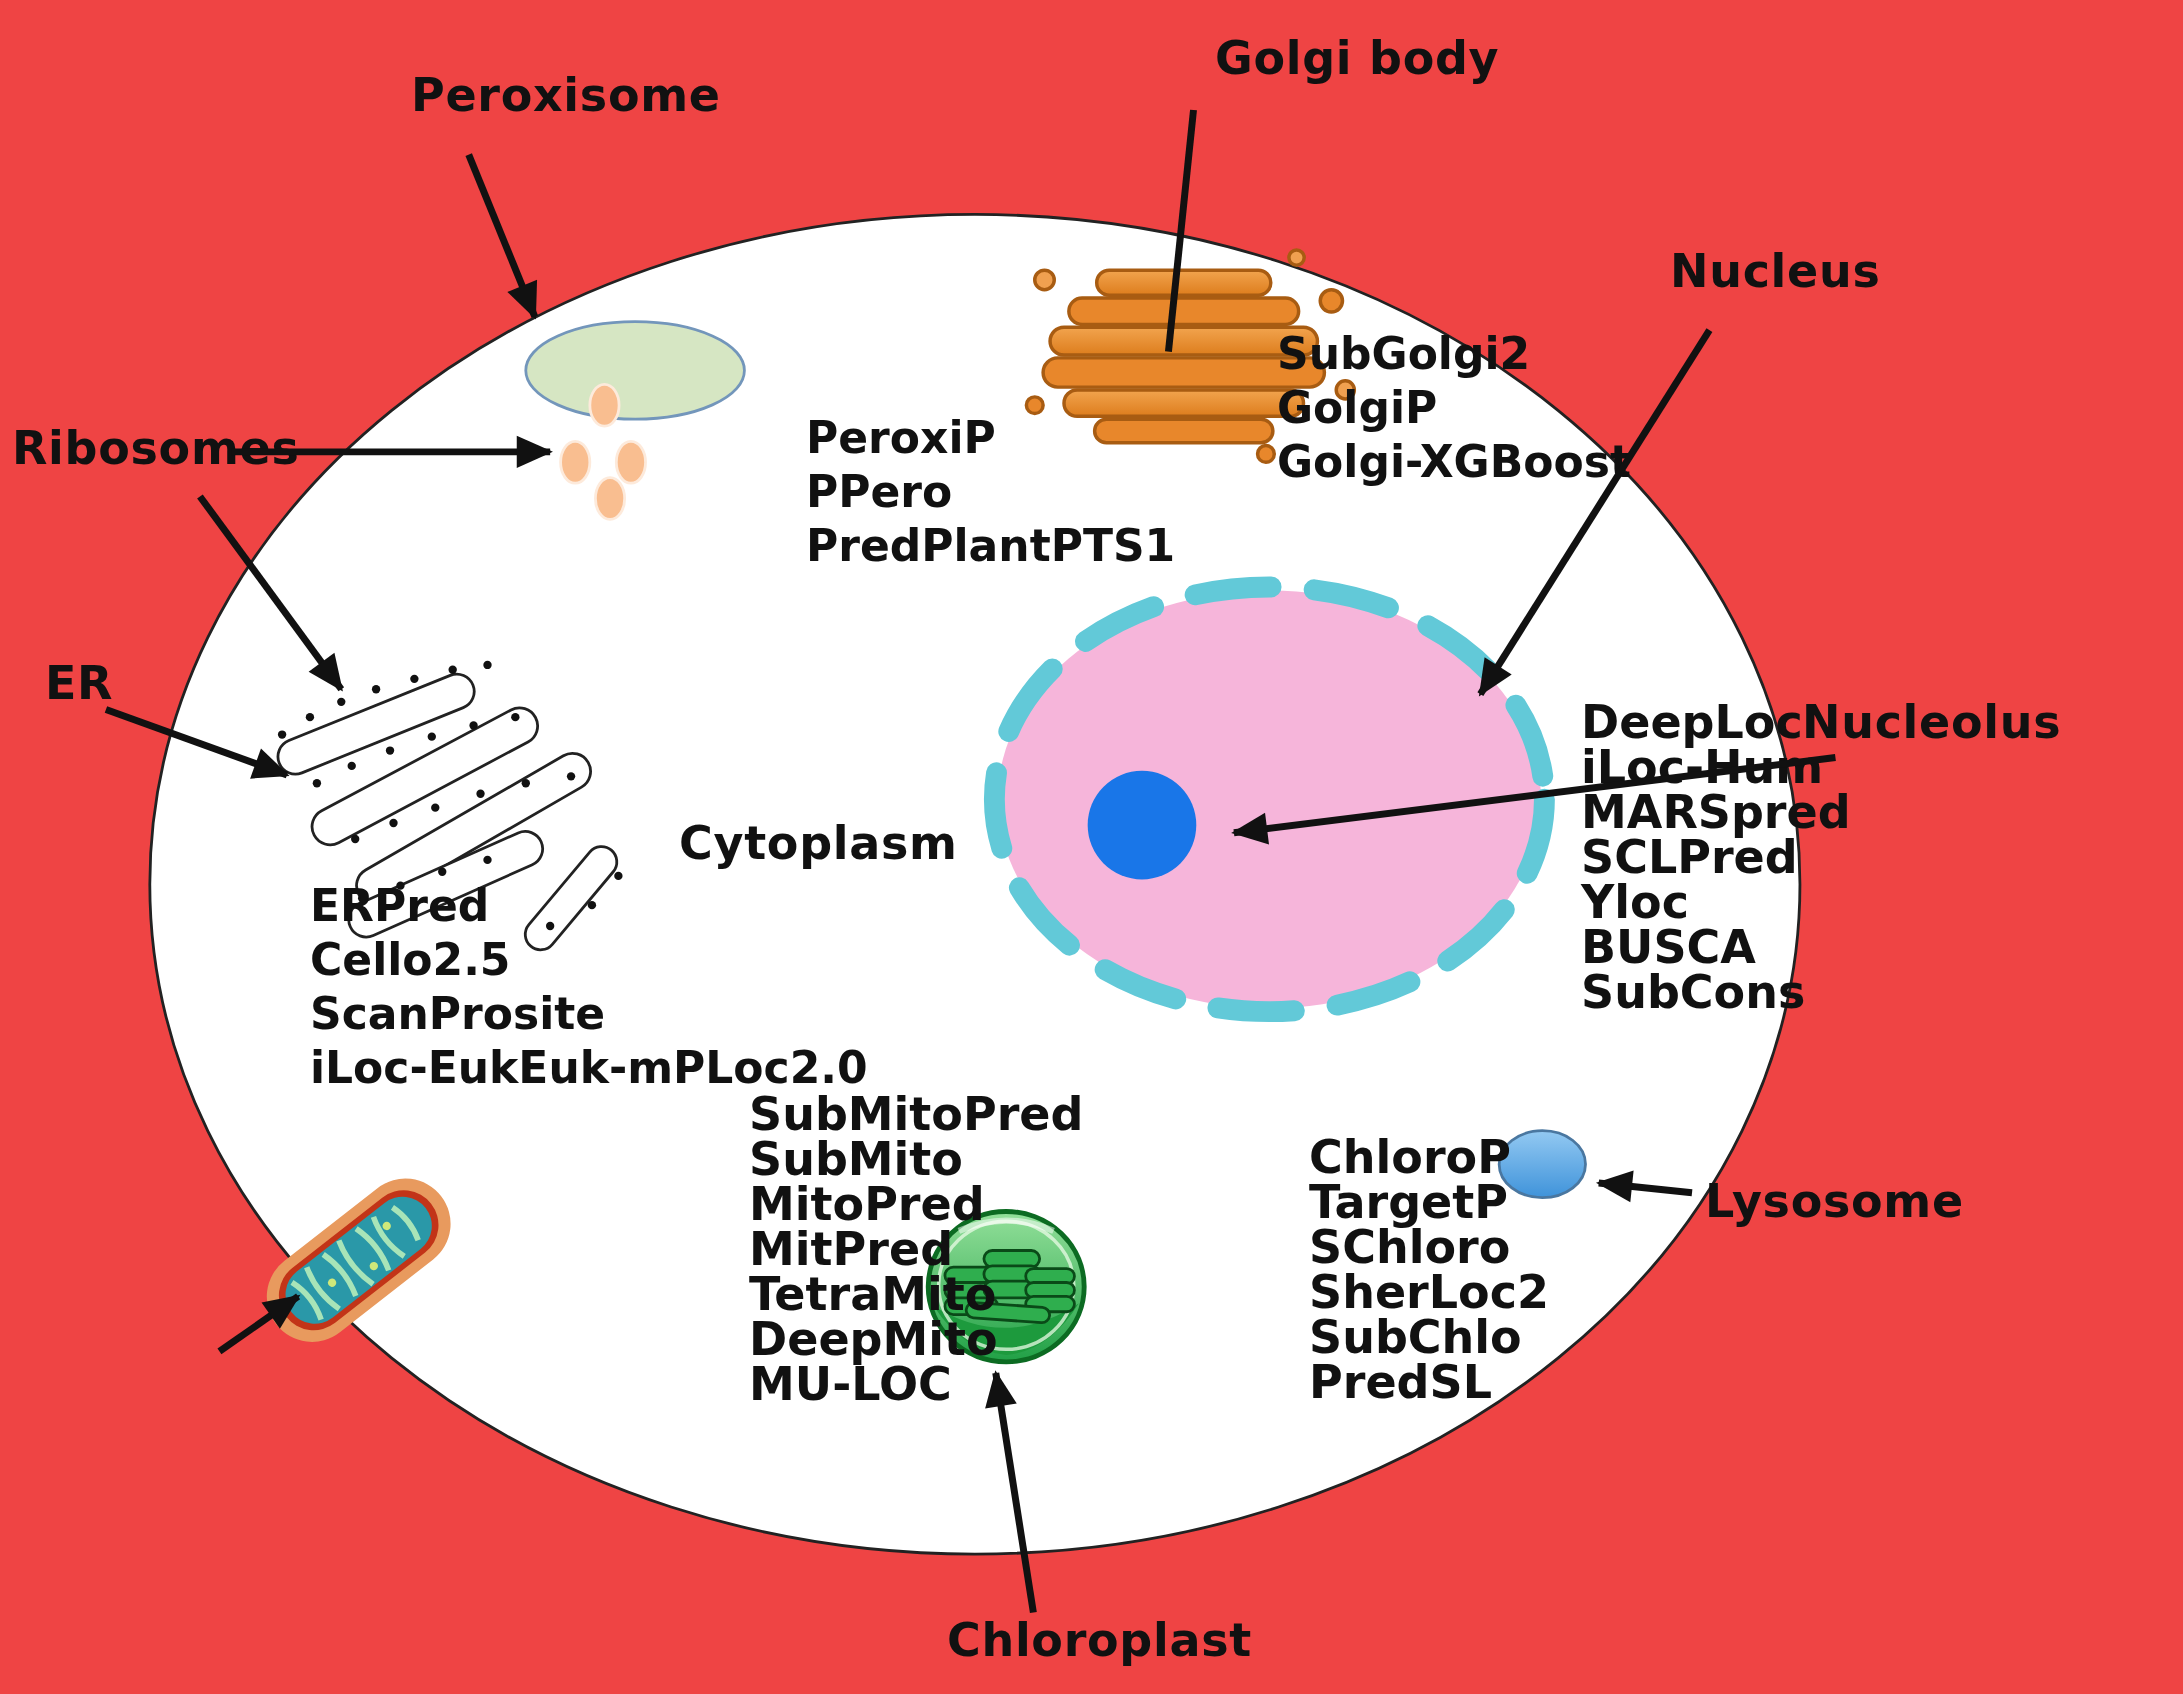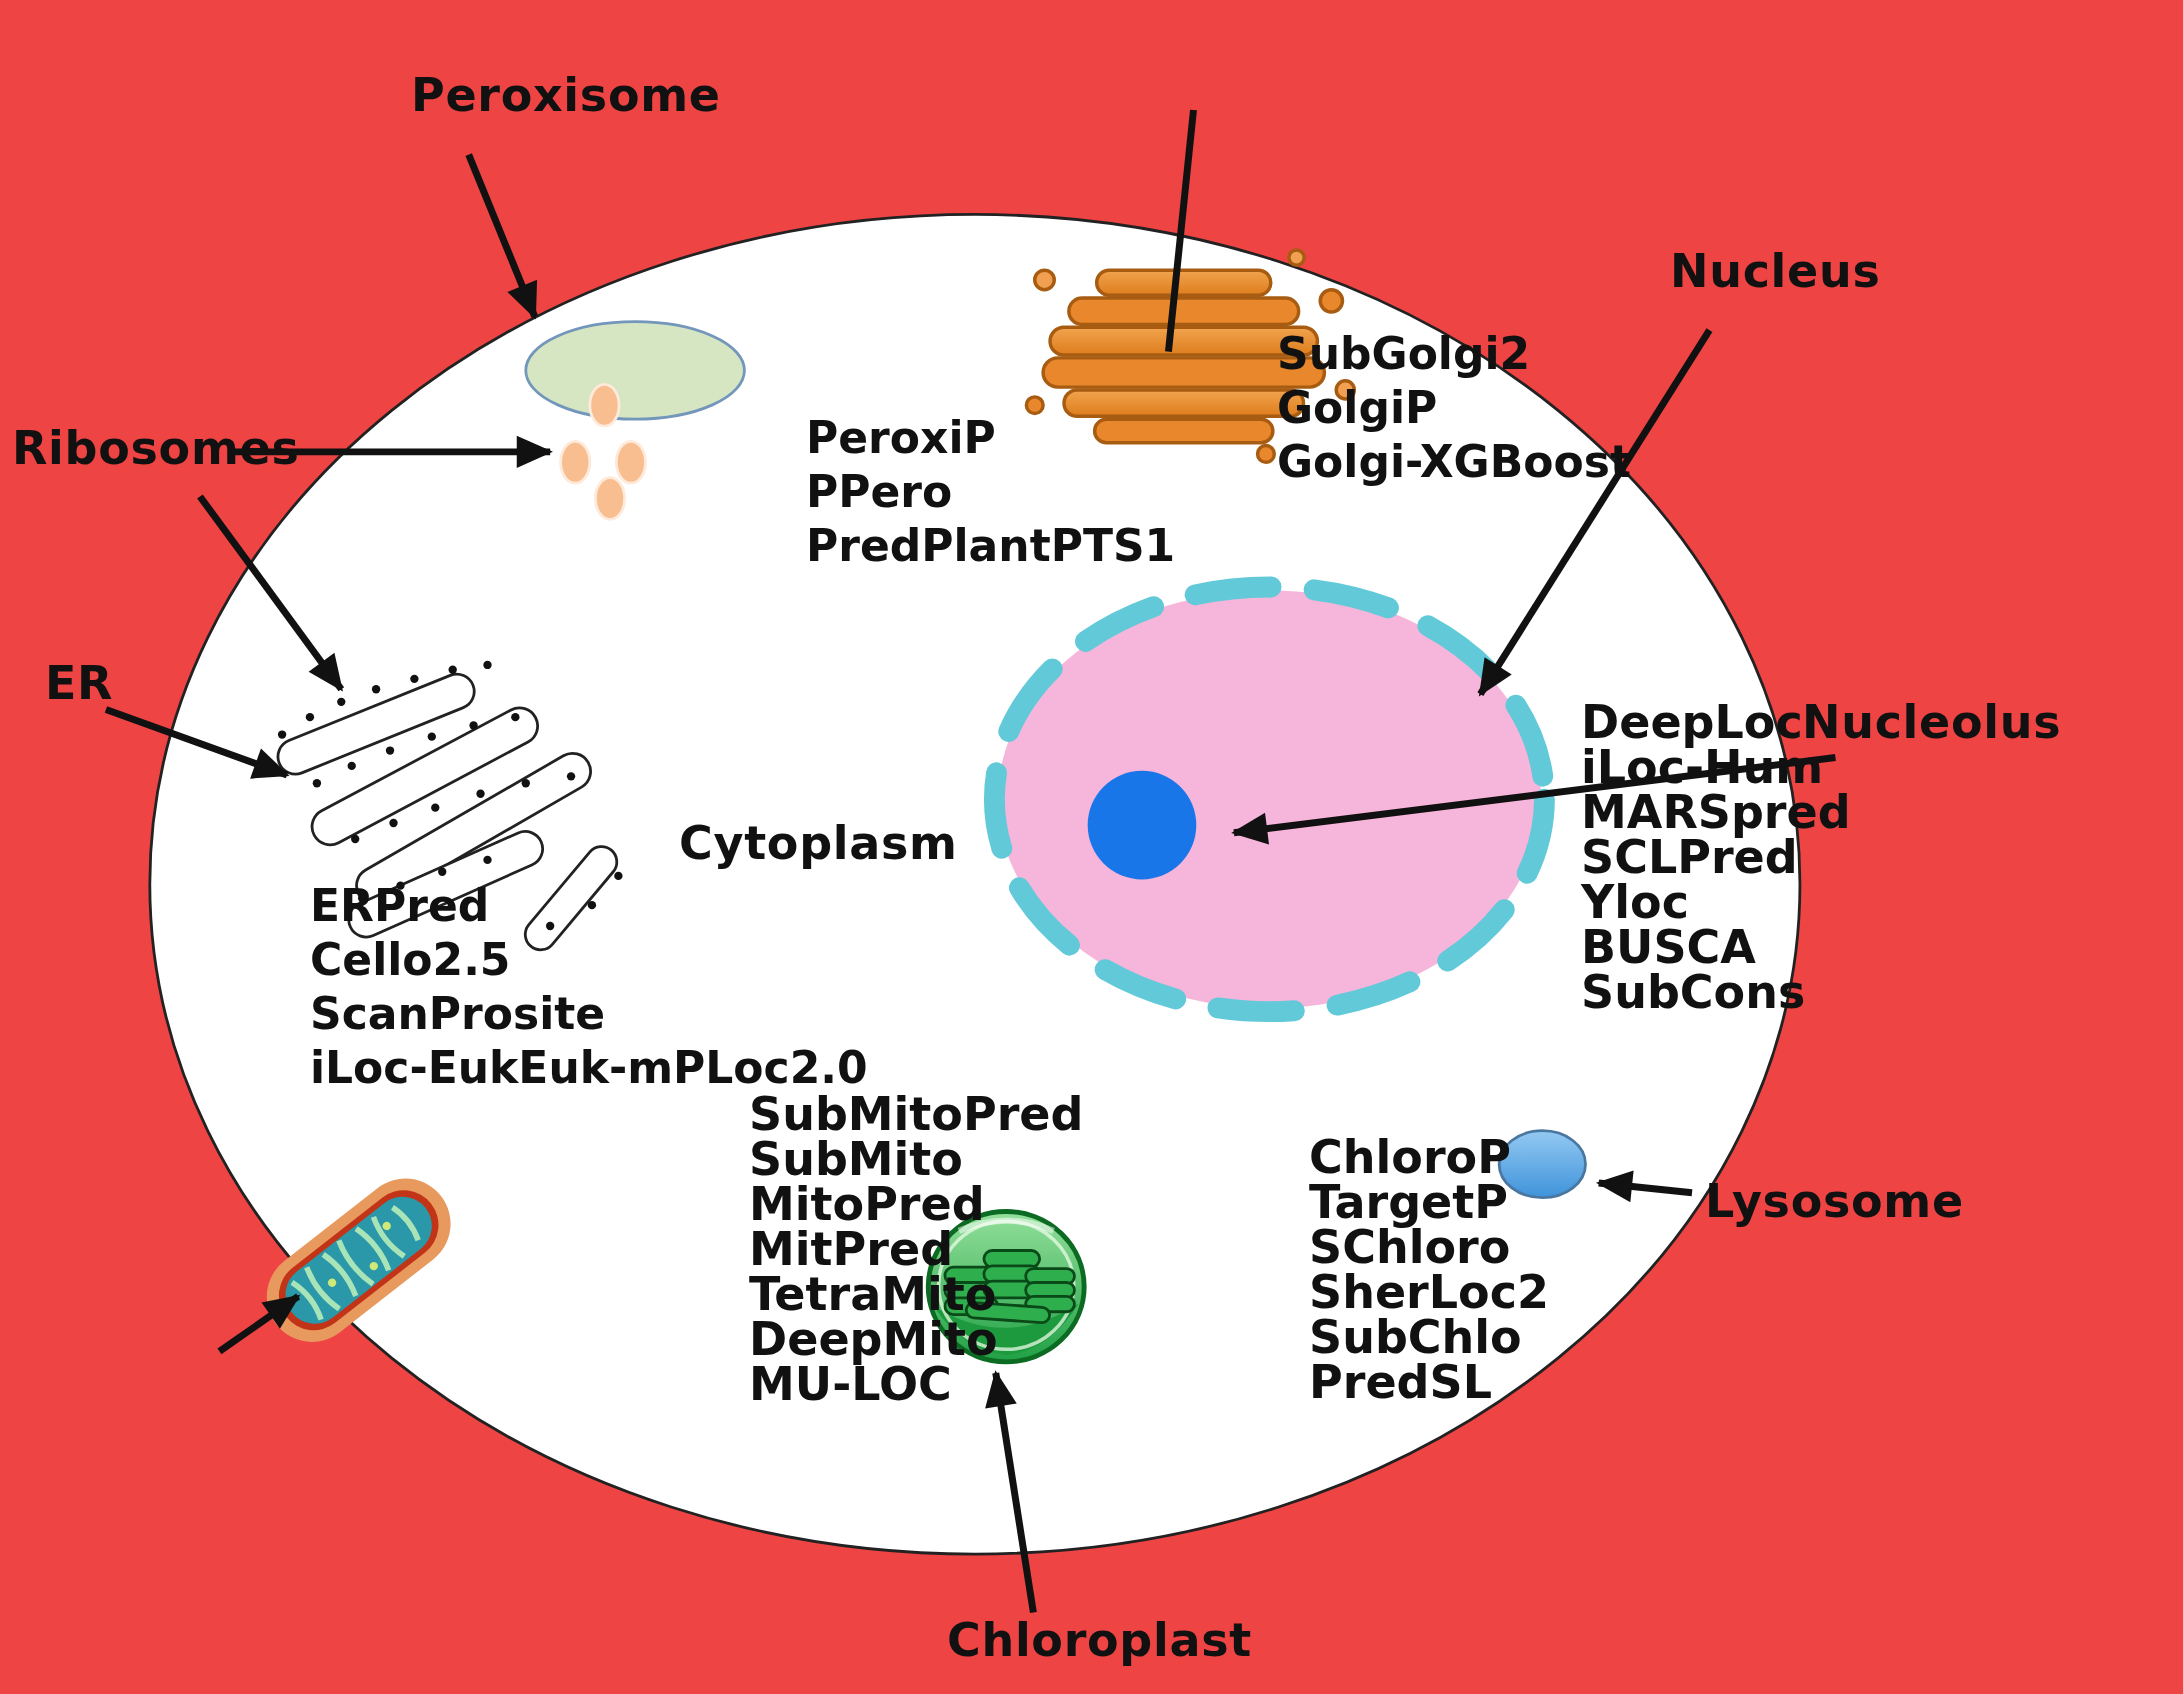--- a/index.html
+++ b/index.html
@@ -146,20 +146,21 @@
         <rect x="28" y="14" width="70" height="22" rx="11"></rect>
         <rect x="-55" y="26" width="120" height="22" rx="11" transform="rotate(4)"></rect>
       </g>
       <path d="M-68,-80 Q0,-110 68,-80" fill="none" stroke="#ffffff" stroke-width="9" opacity="0.5"></path>
     </g>
 
     <ellipse cx="2215" cy="1672" rx="62" ry="48" fill="url(#lysoGrad)" stroke="#4a77a0" stroke-width="4"></ellipse>
   </svg>
 
   <div class="label" style="left:411px;top:68px">Peroxisome</div>
+  <div class="label" style="left:1215px;top:31px">Golgi body</div>
   <div class="label" style="left:1670px;top:244px">Nucleus</div>
   <div class="label" style="left:12px;top:421px">Ribosomes</div>
   <div class="label" style="left:45px;top:656px">ER</div>
   <div class="label" style="left:679px;top:816px">Cytoplasm</div>
   <div class="label" style="left:1802px;top:695px">Nucleolus</div>
   <div class="label" style="left:1705px;top:1174px">Lysosome</div>
   <div class="label" style="left:947px;top:1613px">Chloroplast</div>
 
   <div class="tool-list list-lg" style="left:1277px;top:327px">
     <div class="tool">SubGolgi2</div>

